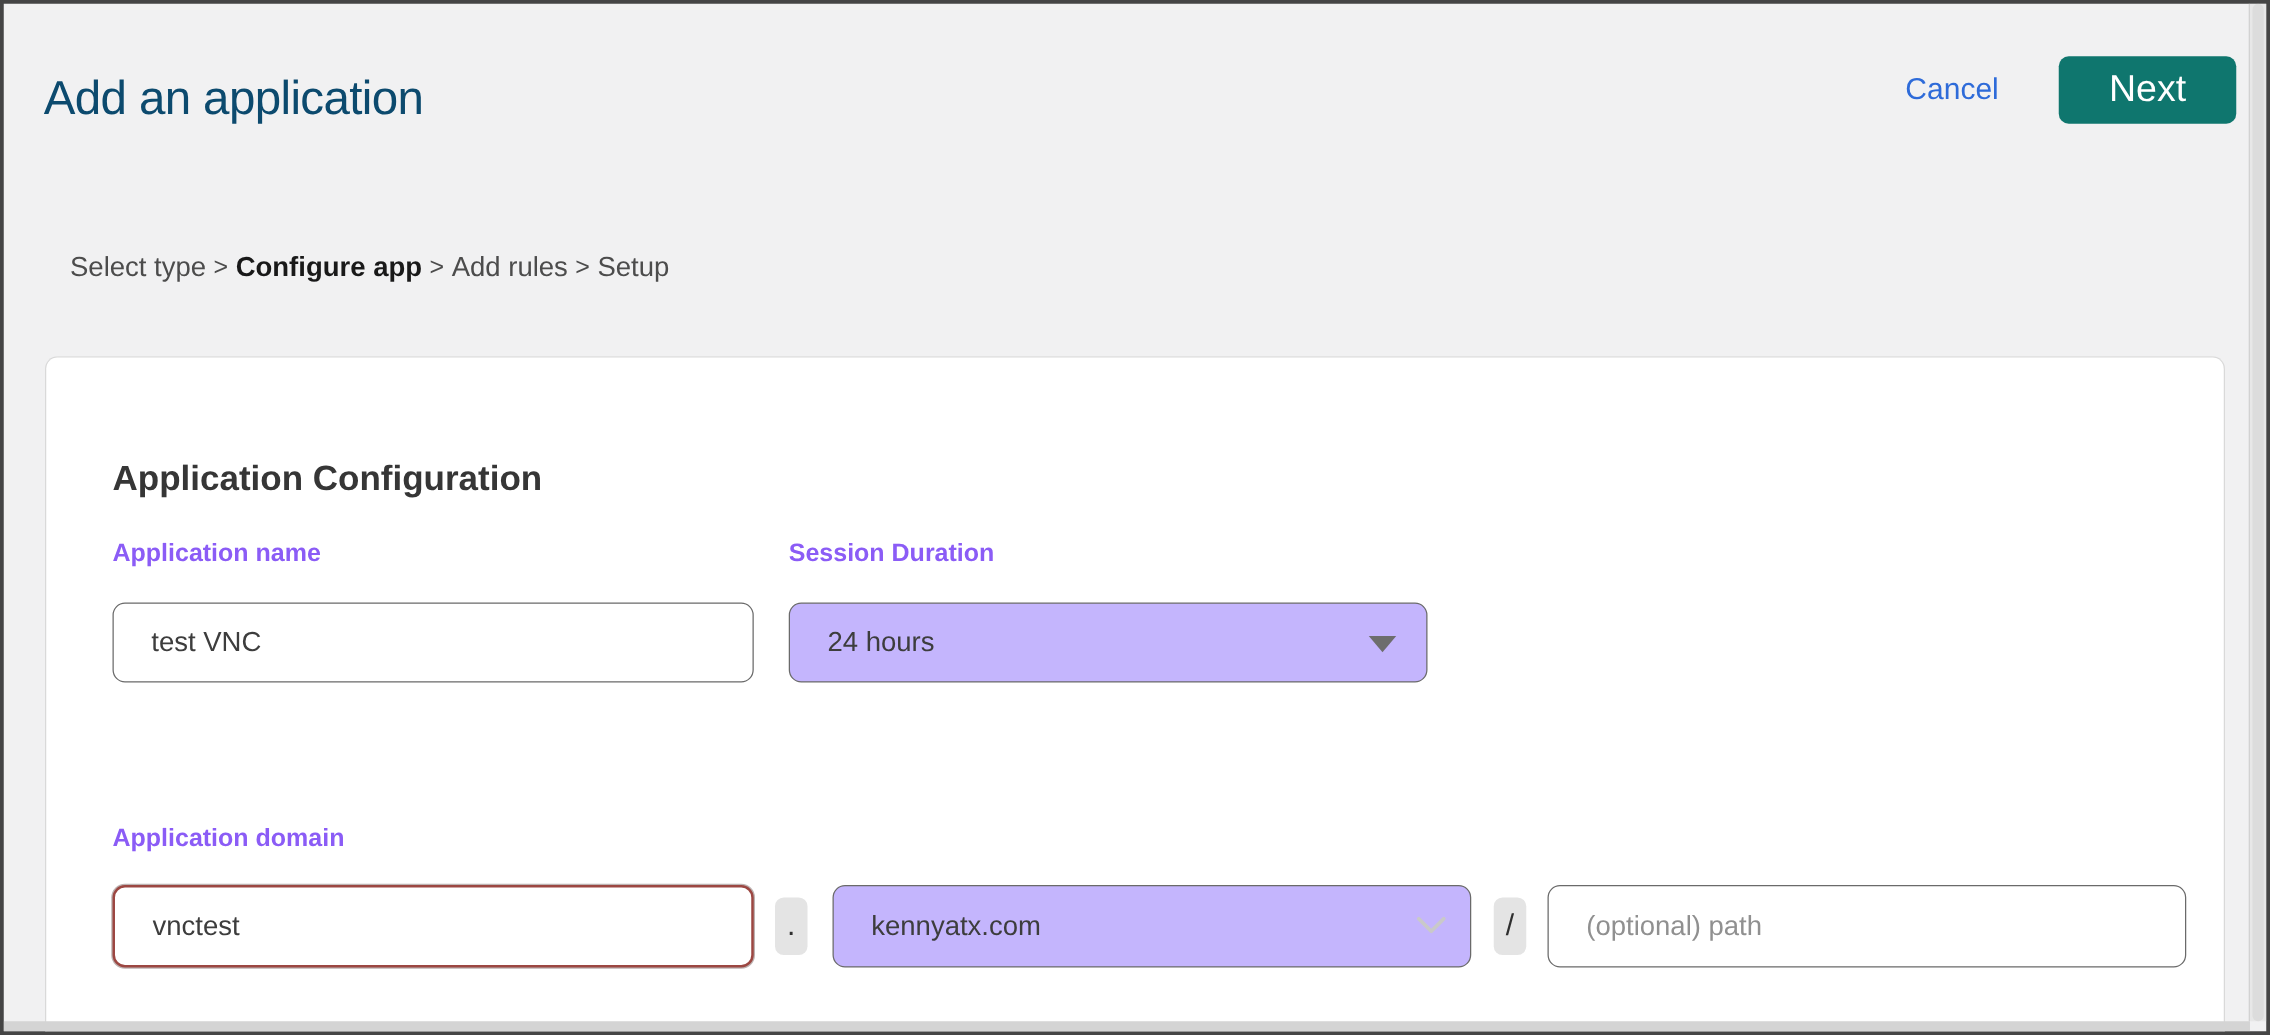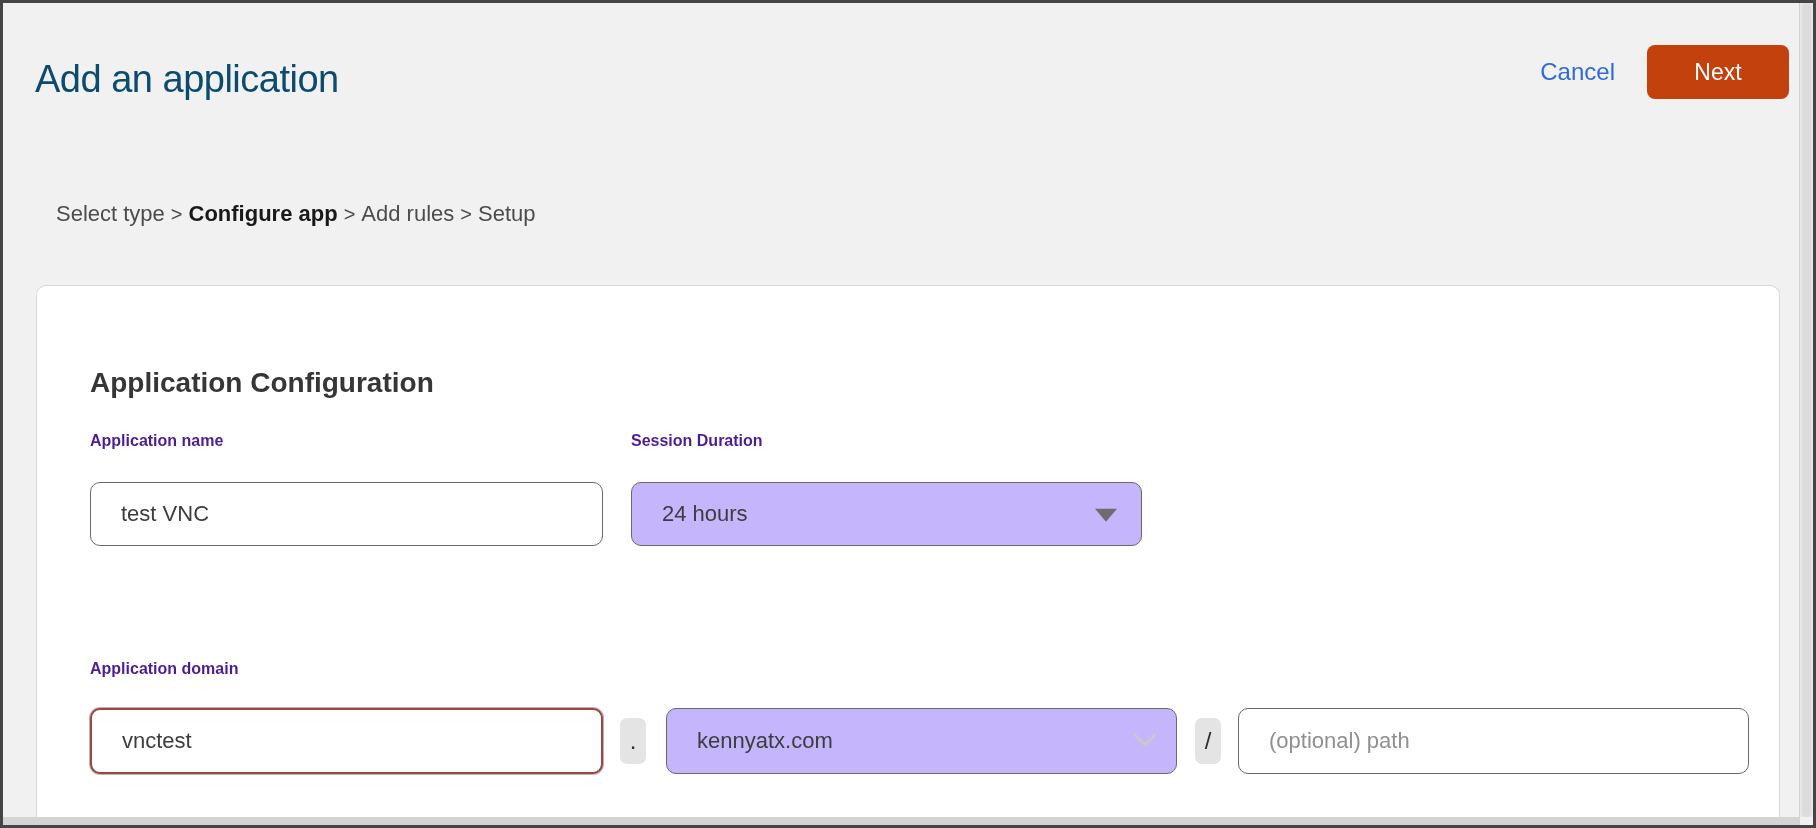--- a/index.html
+++ b/index.html
@@ -29,28 +29,28 @@
     position: absolute; left: 0; right: 13px; bottom: 0; height: 8px;
     background: #d4d4d4;
   }
   
   .page-title {
     position: absolute; left: 32px; top: 30px;
     font-size: 38px; font-weight: 400; color: #0c4a6e; letter-spacing: -0.5px;
   }
   .header-actions {
     position: absolute; top: 42px; right: 24px;
-    display: flex; align-items: center; gap: 32px;
+    display: flex; align-items: center; gap: 48px;
   }
   .cancel-link {
     font-size: 24px; color: #2e6bd9; cursor: pointer; text-decoration: none;
   }
   .next-button {
     width: 142px; height: 54px; border: none; border-radius: 8px;
-    background: #c2410c; color: #ffffff; font-size: 23px;
+    background: #0f766e; color: #ffffff; font-size: 30px;
     font-family: "Liberation Sans", sans-serif;
     display: flex; align-items: center; justify-content: center; cursor: pointer;
   }
   
   .breadcrumb {
     position: absolute; left: 53px; top: 198px;
     display: flex; align-items: center; gap: 6px;
     font-size: 22px; color: #4c4c4c;
   }
   .crumb { cursor: default; }
@@ -64,21 +64,21 @@
     border: 1px solid #d9d9d9;
     border-bottom: none;
     border-radius: 10px 10px 0 0;
   }
   .section-title {
     position: absolute; left: 53px; top: 58px;
     font-size: 28px; font-weight: bold; color: #363636;
   }
   .field-label {
     position: absolute;
-    font-size: 16px; font-weight: bold; color: #4c1d95;
+    font-size: 20px; font-weight: bold; color: #8b5cf6;
   }
   .text-input {
     position: absolute; height: 64px;
     border: 1px solid #6a6a6a; border-radius: 10px;
     background: #fff;
     font-family: "Liberation Sans", sans-serif;
     font-size: 22px; color: #3d3d3d;
     padding: 0 0 0 30px; box-sizing: border-box; outline: none;
   }
   .text-input::placeholder { color: #909090; opacity: 1; }

